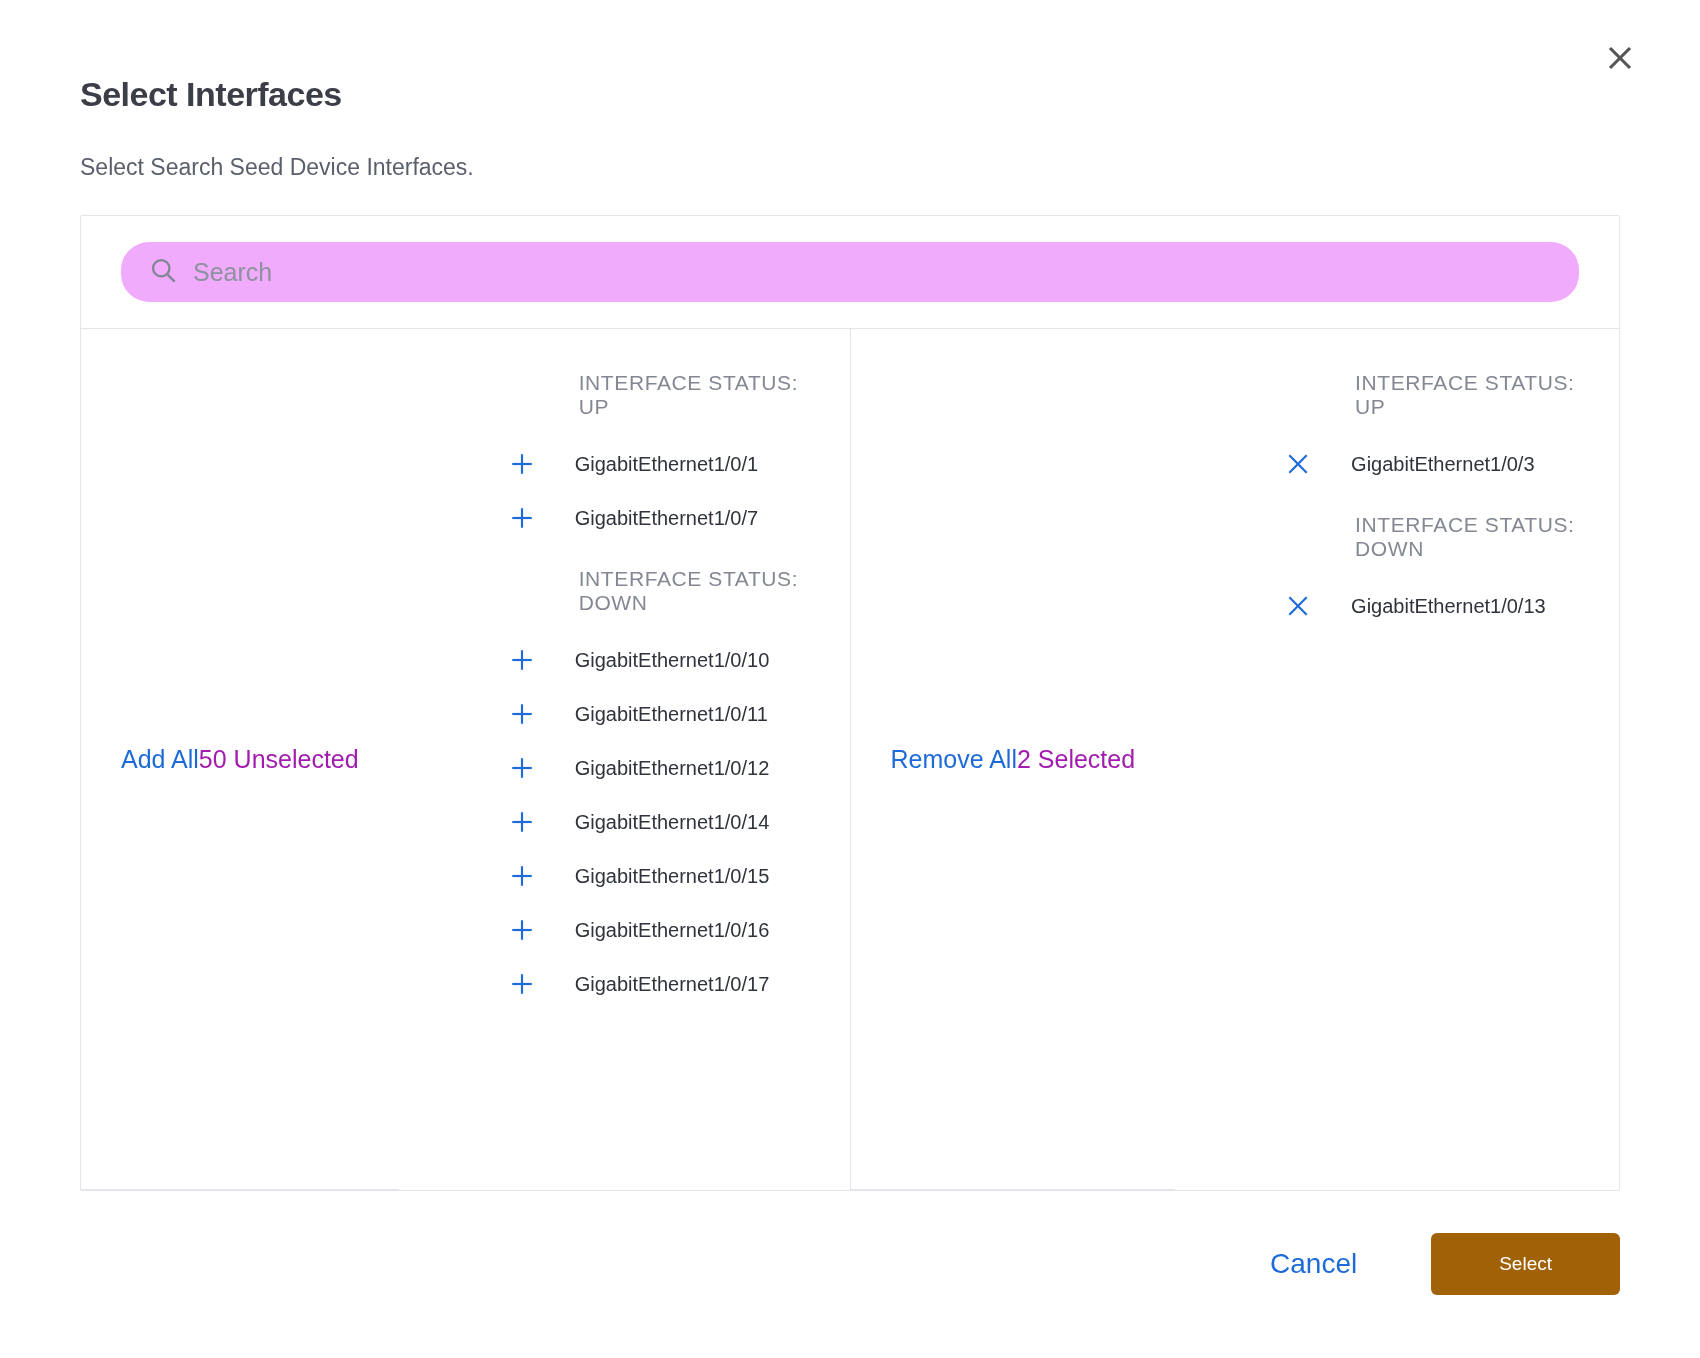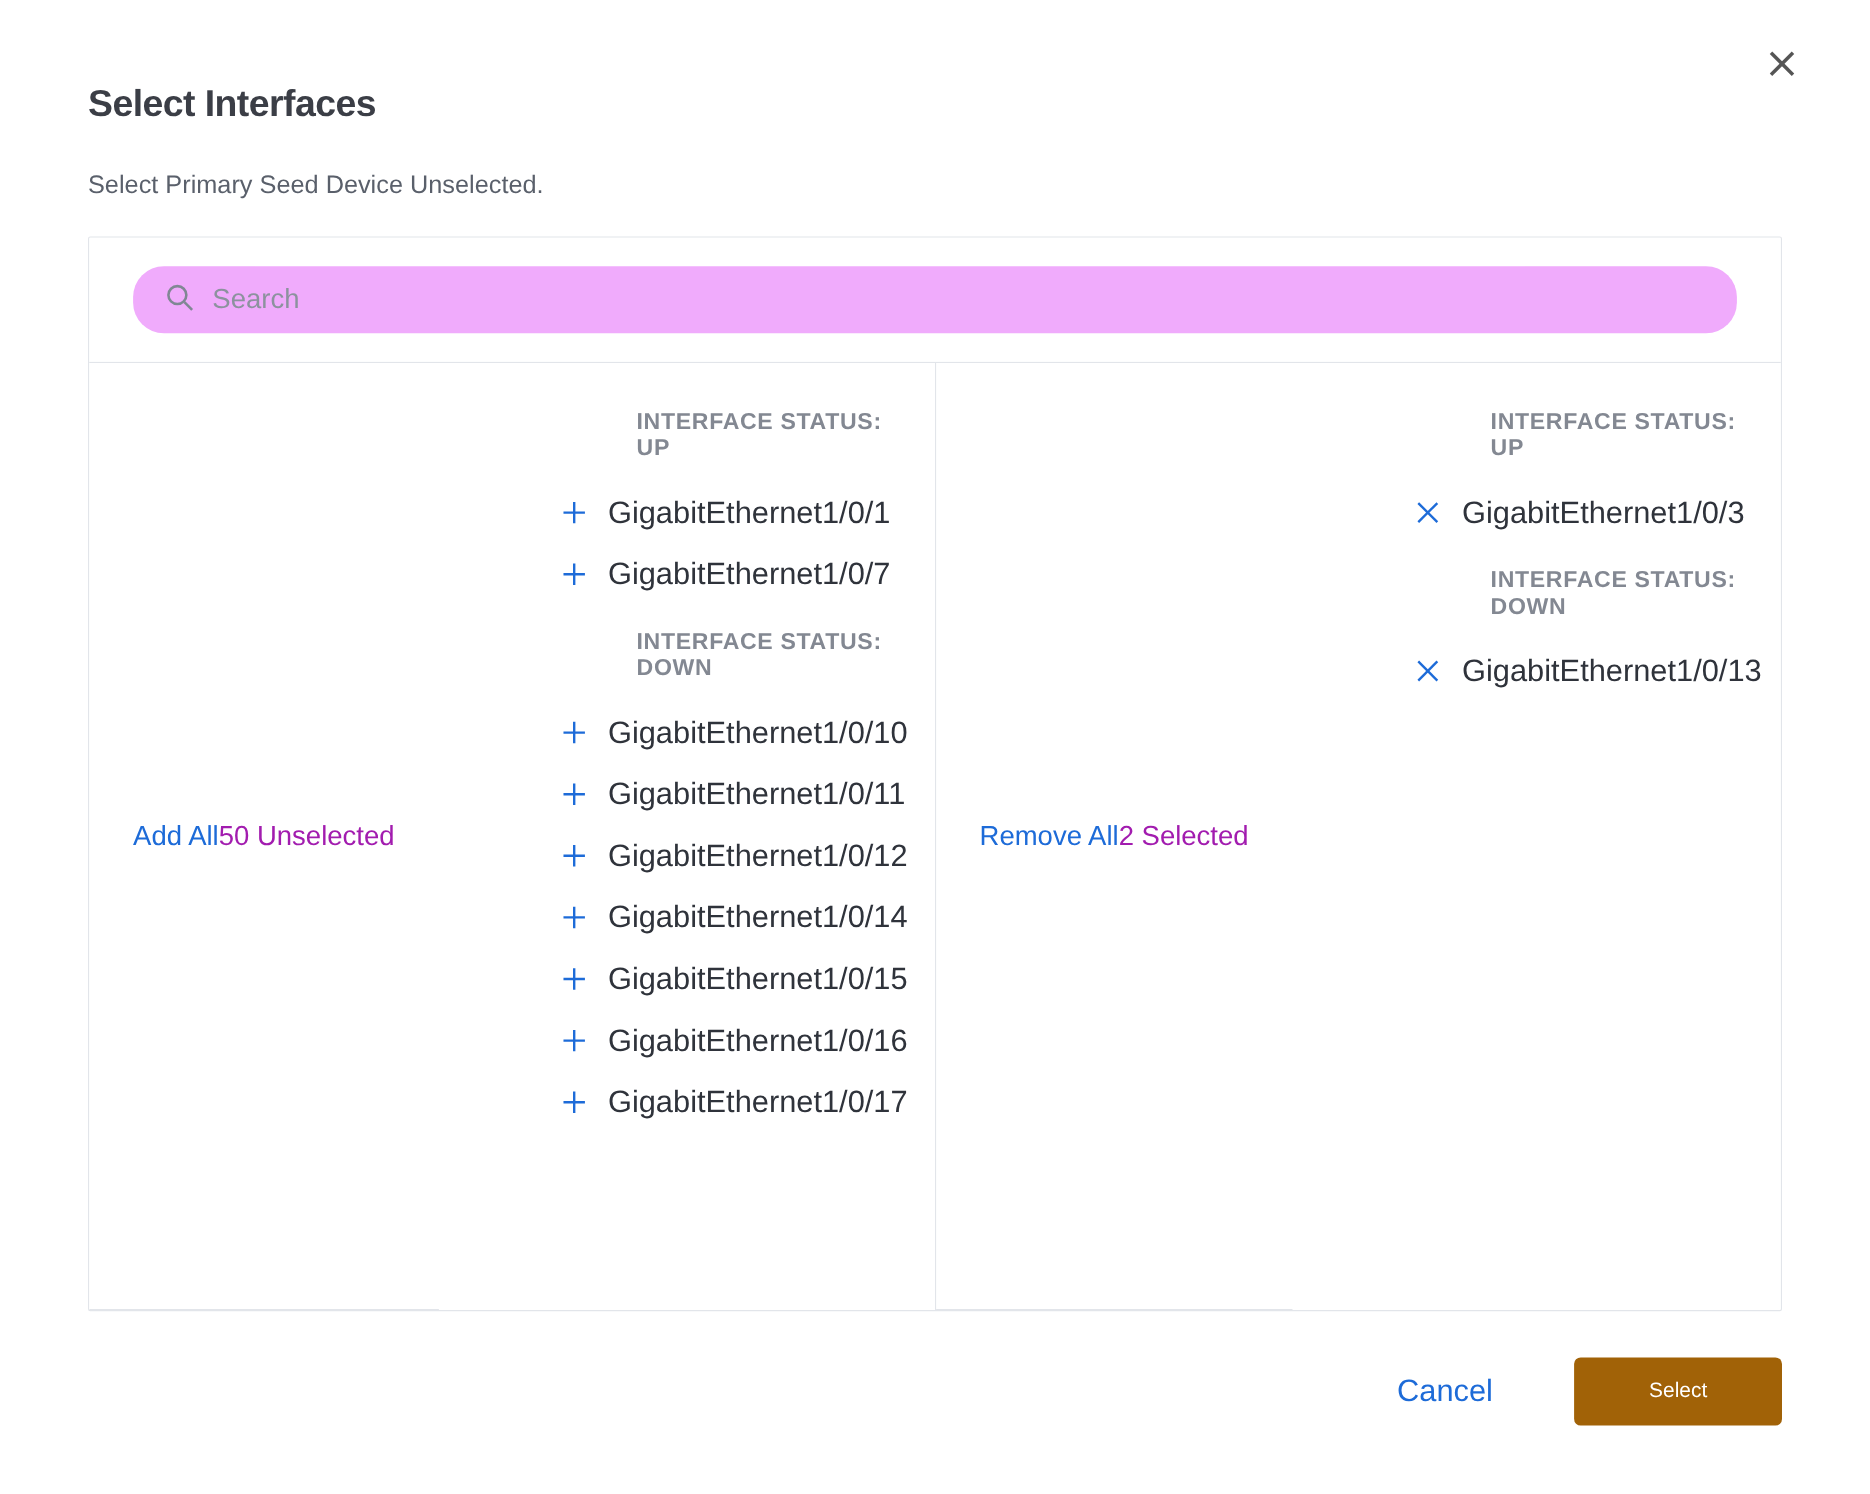--- a/index.html
+++ b/index.html
@@ -100,33 +100,33 @@
     flex: 1;
     overflow-y: auto;
     padding: 20px 0 0 0;
   }
   .scroll-area::-webkit-scrollbar { width: 8px; }
   .scroll-area::-webkit-scrollbar-thumb { background: #b7bbc2; border-radius: 4px; }
   .scroll-area::-webkit-scrollbar-track { background: transparent; }
 
   .group-heading {
     font-size: 21px;
-    font-weight: 700;
+    font-weight: 400;
     letter-spacing: 0.6px;
     color: #838892;
     padding: 22px 40px 18px 180px;
   }
   .col.right .group-heading { padding-left: 180px; }
 
   .iface-row {
     display: flex;
     align-items: center;
-    gap: 16px;
+    gap: 38px;
     padding: 12px 40px 12px 108px;
-    font-size: 28px;
+    font-size: 20px;
     color: #2f333b;
   }
   .iface-row .act-icon {
     width: 30px; height: 30px;
     display: flex; align-items: center; justify-content: center;
     cursor: pointer;
     color: #1d6bd8;
     flex-shrink: 0;
   }
   .iface-row .act-icon svg {
@@ -164,21 +164,21 @@
 <div class="modal">
 
   <div class="close-btn">
     <svg viewBox="0 0 24 24">
         <line x1="4" y1="4" x2="20" y2="20"></line>
         <line x1="20" y1="4" x2="4" y2="20"></line>
       </svg>
   </div>
 
   <h1 class="title">Select Interfaces</h1>
-  <div class="subtitle">Select Primary Seed Device Unselected.</div>
+  <div class="subtitle">Select Search Seed Device Interfaces.</div>
 
   <div class="panel">
 
     <div class="search-wrap">
       <div class="search-field">
         <span>
           <svg viewBox="0 0 24 24">
               <circle cx="10.5" cy="10.5" r="7"></circle>
               <line x1="16" y1="16" x2="22" y2="22"></line>
             </svg>

